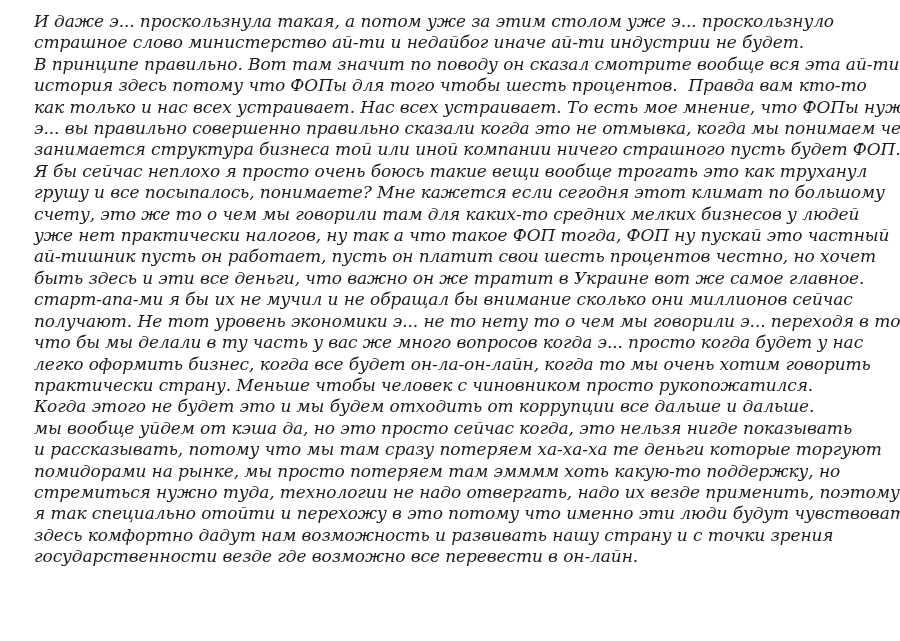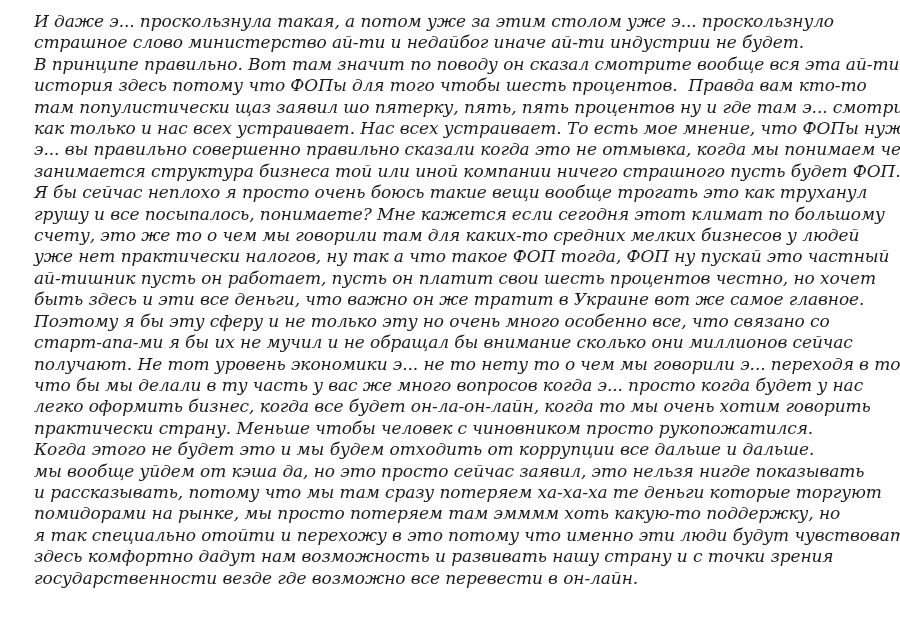--- a/index.html
+++ b/index.html
@@ -28,36 +28,35 @@
   }
 </style>
 </head>
 <body>
 
 <div class="page">
   <div class="text-line">И даже э... проскользнула такая, а потом уже за этим столом уже э... проскользнуло</div>
   <div class="text-line">страшное слово министерство ай-ти и недайбог иначе ай-ти индустрии не будет.</div>
   <div class="text-line">В принципе правильно. Вот там значит по поводу он сказал смотрите вообще вся эта ай-ти</div>
   <div class="text-line">история здесь потому что ФОПы для того чтобы шесть процентов.  Правда вам кто-то</div>
-  <div class="text-line">там популистически щаз заявил шо пятерку, пять, пять процентов ну и где там э... смотри</div>
   <div class="text-line">как только и нас всех устраивает. Нас всех устраивает. То есть мое мнение, что ФОПы нужно</div>
   <div class="text-line">э... вы правильно совершенно правильно сказали когда это не отмывка, когда мы понимаем чем</div>
   <div class="text-line">занимается структура бизнеса той или иной компании ничего страшного пусть будет ФОП.</div>
   <div class="text-line">Я бы сейчас неплохо я просто очень боюсь такие вещи вообще трогать это как труханул</div>
   <div class="text-line">грушу и все посыпалось, понимаете? Мне кажется если сегодня этот климат по большому</div>
   <div class="text-line">счету, это же то о чем мы говорили там для каких-то средних мелких бизнесов у людей</div>
   <div class="text-line">уже нет практически налогов, ну так а что такое ФОП тогда, ФОП ну пускай это частный</div>
   <div class="text-line">ай-тишник пусть он работает, пусть он платит свои шесть процентов честно, но хочет</div>
   <div class="text-line">быть здесь и эти все деньги, что важно он же тратит в Украине вот же самое главное.</div>
-  <div class="text-line">Поэтому я бы эту сферу и не только эту но очень много особенно все, что связано со</div>
   <div class="text-line">старт-апа-ми я бы их не мучил и не обращал бы внимание сколько они миллионов сейчас</div>
   <div class="text-line">получают. Не тот уровень экономики э... не то нету то о чем мы говорили э... переходя в то,</div>
   <div class="text-line">что бы мы делали в ту часть у вас же много вопросов когда э... просто когда будет у нас</div>
   <div class="text-line">легко оформить бизнес, когда все будет он-ла-он-лайн, когда то мы очень хотим говорить</div>
   <div class="text-line">практически страну. Меньше чтобы человек с чиновником просто рукопожатился.</div>
   <div class="text-line">Когда этого не будет это и мы будем отходить от коррупции все дальше и дальше.</div>
-  <div class="text-line">мы вообще уйдем от кэша да, но это просто сейчас заявил, это нельзя нигде показывать</div>
+  <div class="text-line">мы вообще уйдем от кэша да, но это просто сейчас когда, это нельзя нигде показывать</div>
   <div class="text-line">и рассказывать, потому что мы там сразу потеряем ха-ха-ха те деньги которые торгуют</div>
   <div class="text-line">помидорами на рынке, мы просто потеряем там эмммм хоть какую-то поддержку, но</div>
+  <div class="text-line">стремиться нужно туда, технологии не надо отвергать, надо их везде применить, поэтому</div>
   <div class="text-line">я так специально отойти и перехожу в это потому что именно эти люди будут чувствовать</div>
   <div class="text-line">здесь комфортно дадут нам возможность и развивать нашу страну и с точки зрения</div>
   <div class="text-line">государственности везде где возможно все перевести в он-лайн.</div>
 </div>
 
 </body></html>

